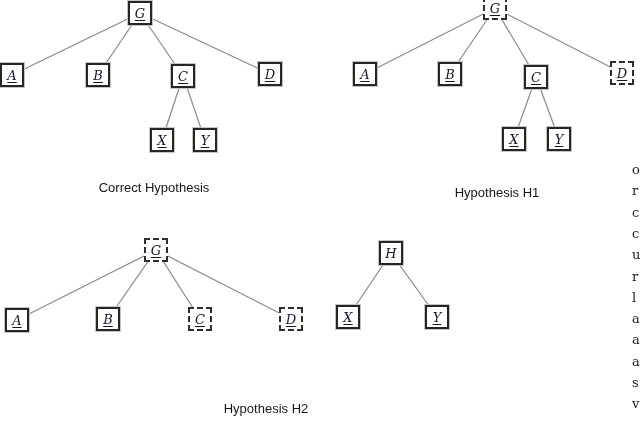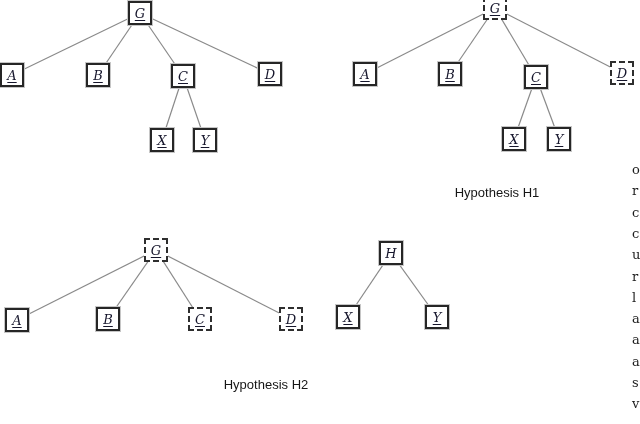--- a/index.html
+++ b/index.html
@@ -115,22 +115,23 @@
       <div class="node solid" style="left: 379px; top: 241px;">
         <span class="letter">H</span>
       </div>
       <div class="node solid" style="left: 336px; top: 305px;">
         <span class="letter ul">X</span>
       </div>
       <div class="node solid" style="left: 425px; top: 305px;">
         <span class="letter ul">Y</span>
       </div>
     </div>
+  <div class="caption" id="caption-0" style="left: 154px; top: 187px;">Correct Hypothesis</div>
   <div class="caption" id="caption-1" style="left: 497px; top: 192px; text-align: right;">Hypothesis H1</div>
-  <div class="caption" id="caption-2" style="left: 266px; top: 384px; text-align: right;">Hypothesis H2</div>
+  <div class="caption" id="caption-2" style="left: 266px; top: 408px; text-align: right;">Hypothesis H2</div>
   <div id="fragments-layer">
       <span class="frag" style="left: 632px; top: 162px;">o</span>
       <span class="frag" style="left: 632px; top: 183.3px;">r</span>
       <span class="frag" style="left: 632px; top: 204.6px;">c</span>
       <span class="frag" style="left: 632px; top: 225.9px;">c</span>
       <span class="frag" style="left: 632px; top: 247.2px;">u</span>
       <span class="frag" style="left: 632px; top: 268.5px;">r</span>
       <span class="frag" style="left: 632px; top: 289.8px;">l</span>
       <span class="frag" style="left: 632px; top: 311.1px;">a</span>
       <span class="frag" style="left: 632px; top: 332.4px;">a</span>

